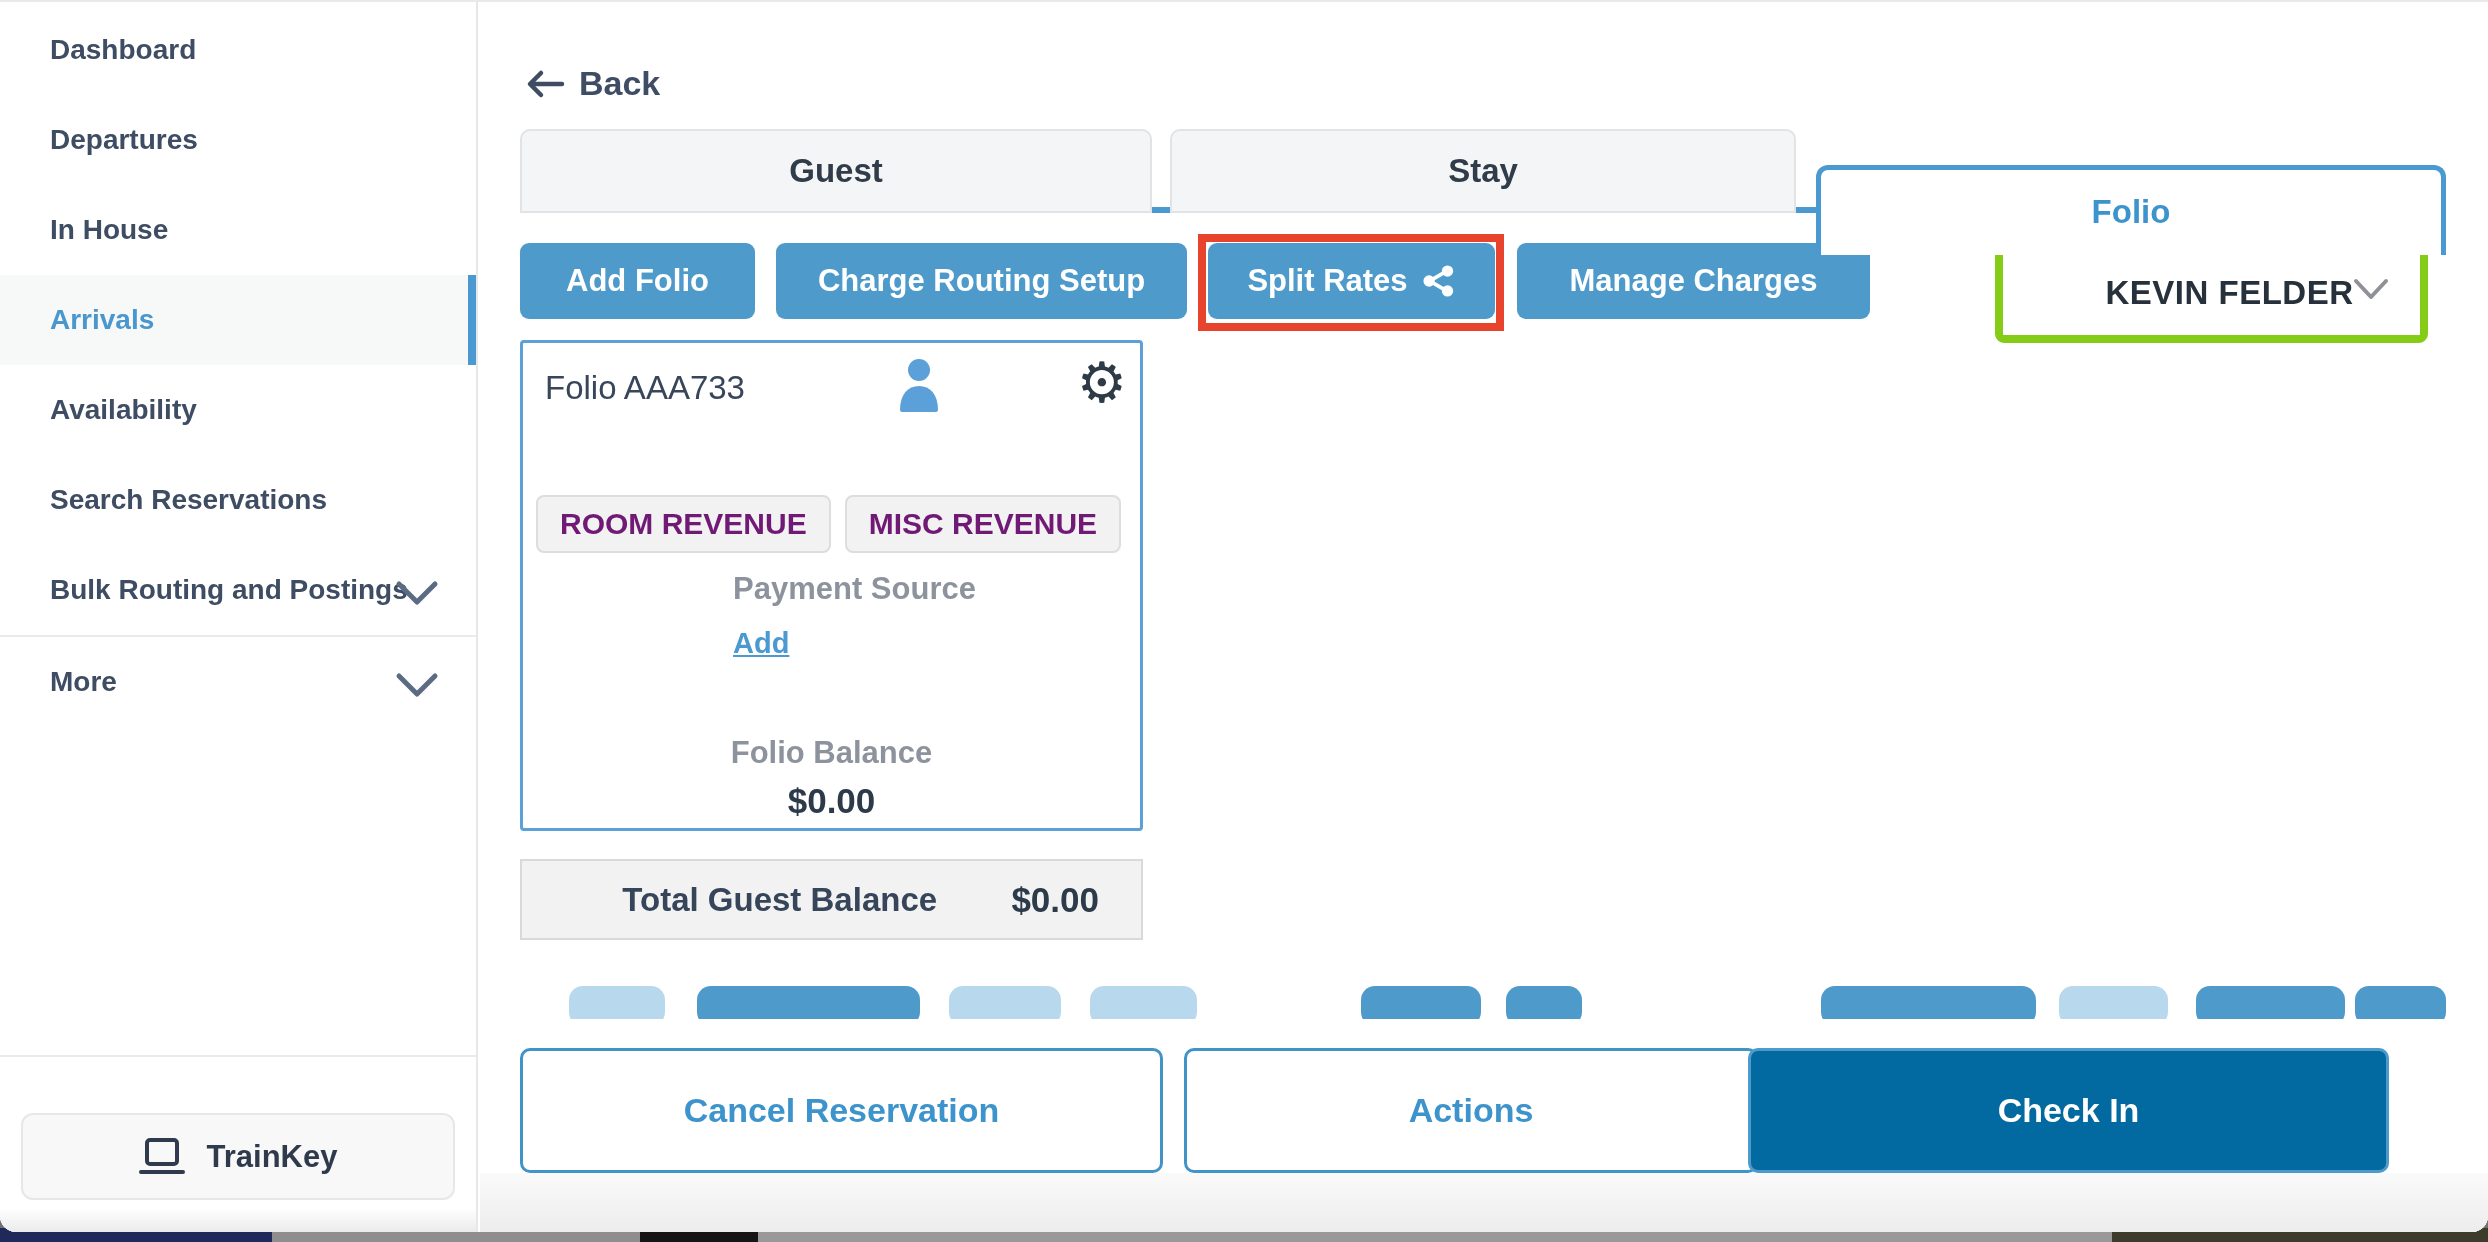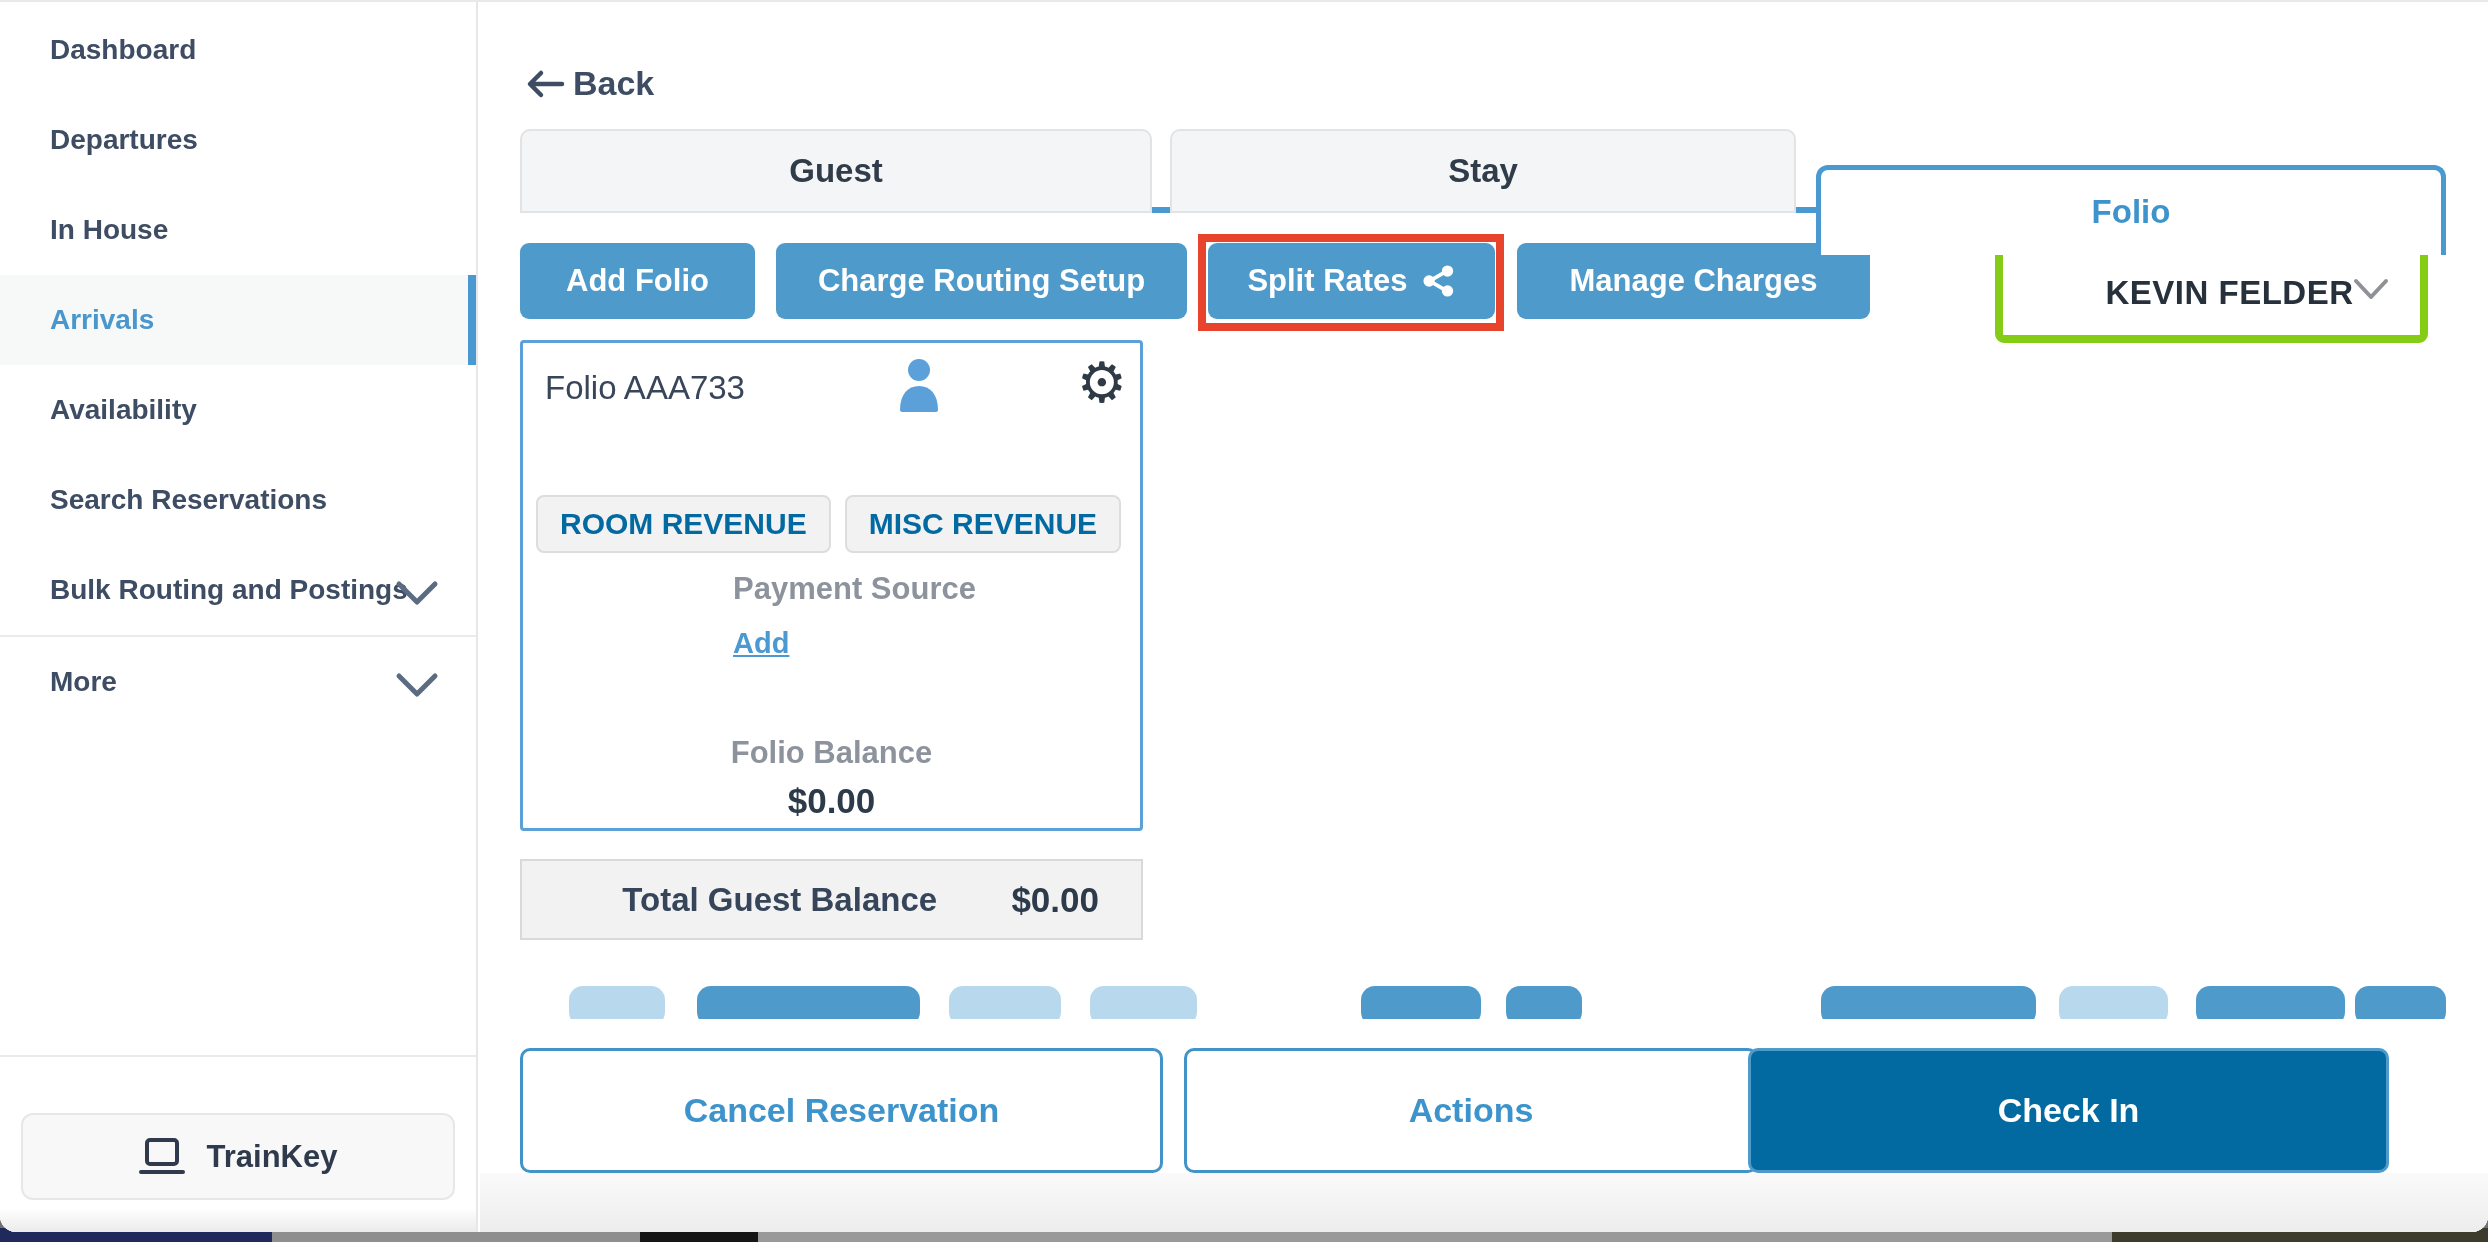--- a/index.html
+++ b/index.html
@@ -33,21 +33,21 @@
 
   .trainkey { position:absolute; left:21px; top:1111px; width:434px; height:87px;
               background:#f8f8f9; border:2px solid #e7e7e9; border-radius:12px;
               display:flex; align-items:center; justify-content:center; gap:22px;
               cursor:pointer; }
   .trainkey-label { font-size:31px; font-weight:700; color:#2f3b4c; }
 
   
   .main { position:absolute; left:480px; top:0; width:2008px; height:1232px; background:#ffffff; }
 
-  .back { position:absolute; left:44px; top:62px; display:flex; align-items:center; gap:7px;
+  .back { position:absolute; left:44px; top:62px; display:flex; align-items:center; gap:13px;
           cursor:pointer; }
   .back-label { font-size:34px; font-weight:700; color:#3e4d63; }
 
   
   .tab { position:absolute; top:127px; height:84px; line-height:80px; text-align:center;
          background:#f4f5f6; border:2px solid #e2e3e5; border-radius:10px 10px 0 0;
          font-size:33px; font-weight:700; color:#303c49; cursor:pointer; }
   .tab-underline { position:absolute; left:40px; top:205px; width:1296px; height:6px;
          background:#4a9ad1; }
   .tab.active { top:123px; height:90px; line-height:84px; background:#ffffff;
@@ -80,21 +80,21 @@
   .folio-card { position:absolute; left:40px; top:338px; width:623px; height:491px;
          border:3px solid #5ba0d8; border-radius:4px; background:#ffffff; }
   .folio-title { position:absolute; left:22px; top:26px; font-size:33px; font-weight:400;
          color:#39465a; }
   .person-icon { position:absolute; left:372px; top:15px; }
   .gear-icon { position:absolute; right:13px; top:12px; font-family:"DejaVu Sans",sans-serif;
          font-size:56px; line-height:56px; color:#2e3a46; cursor:pointer; }
   .chip-row { position:absolute; left:13px; top:152px; display:flex; gap:14px; }
   .chip { height:58px; line-height:54px; padding:0 22px; background:#f2f2f3;
          border:2px solid #dddde0; border-radius:8px; font-size:30px; font-weight:700;
-         color:#0369a1; white-space:nowrap; }
+         color:#701a75; white-space:nowrap; }
   .pay-block { position:absolute; left:210px; top:228px; }
   .pay-label { font-size:31px; font-weight:700; color:#8d939c; }
   .pay-add { display:inline-block; margin-top:20px; font-size:29px; font-weight:700;
          color:#4a9ad1; text-decoration:underline; cursor:pointer; }
   .fbal-label { position:absolute; left:0; right:0; top:392px; text-align:center;
          font-size:31px; font-weight:700; color:#8d939c; }
   .fbal-value { position:absolute; left:0; right:0; top:438px; text-align:center;
          font-size:35px; font-weight:700; color:#2c3a4a; }
 
   

